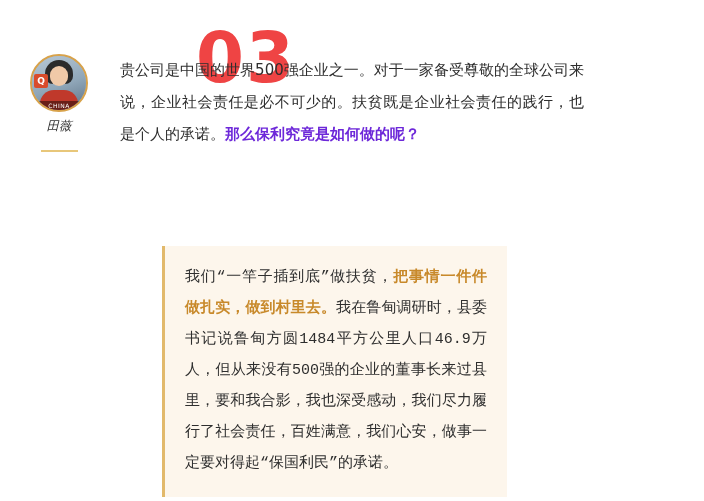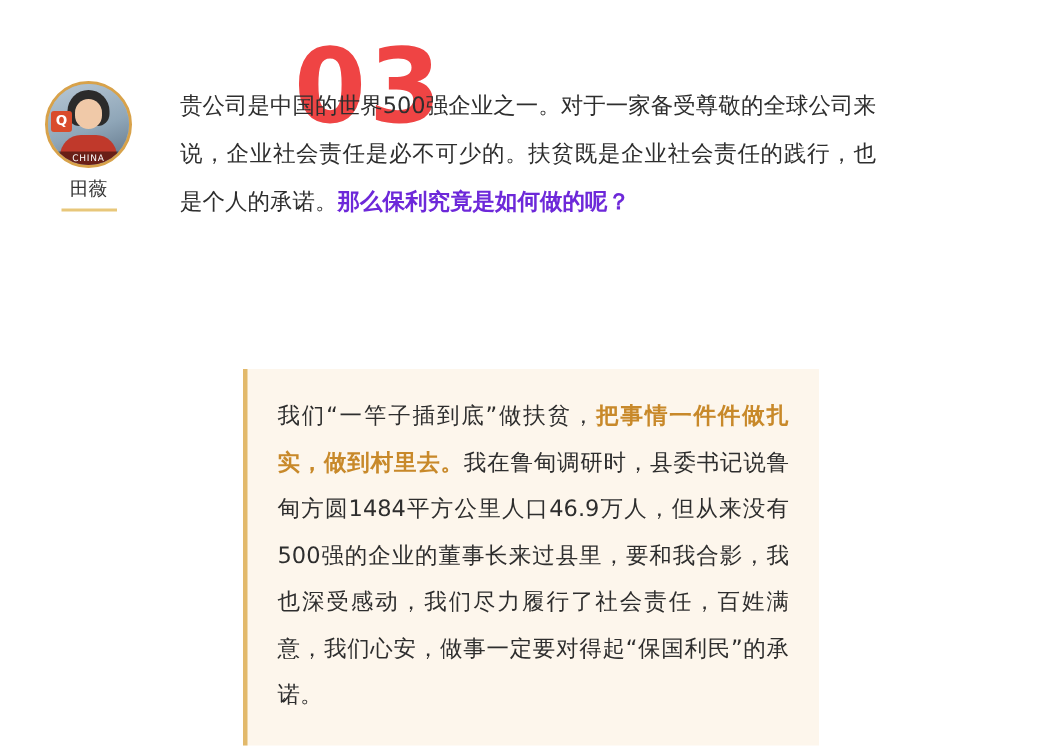--- a/index.html
+++ b/index.html
@@ -115,25 +115,26 @@
     color: #fff;
     font-size: 6px;
     line-height: 9px;
     text-align: center;
     letter-spacing: 0.5px;
   }
   .name-label {
     margin-top: 6px;
     font-size: 12.5px;
     color: #333333;
-    padding-bottom: 4px;
+    padding-bottom: 15px;
     border-bottom: 2px solid #e8c77a;
     display: inline-block;
     padding-left: 6px;
     padding-right: 6px;
+    font-style: italic;
   }
   .q-text {
     margin-left: 96px;
     font-size: 15px;
     line-height: 32px;
     color: #2e2e2e;
     text-align: justify;
   }
   .q-text .hl {
     color: #6d28d9;
@@ -142,29 +143,30 @@
 
   
   .a-block {
     position: absolute;
     left: 162px;
     top: 246px;
     width: 520px;
     z-index: 2;
   }
   .a-bubble {
-    width: 384px;
+    width: 345px;
     background: #fdf6ec;
     border-left: 3px solid #e2b96b;
     padding: 16px 20px 18px 20px;
     box-sizing: border-box;
     font-size: 15px;
     line-height: 31px;
     color: #2e2e2e;
     text-align: justify;
+    font-family: Liberation Mono, monospace;
   }
   .a-bubble .hl {
     color: #c8892a;
     font-weight: bold;
   }
   .a-avatar-col {
     position: absolute;
     left: 452px;
     top: 0px;
     width: 72px;

